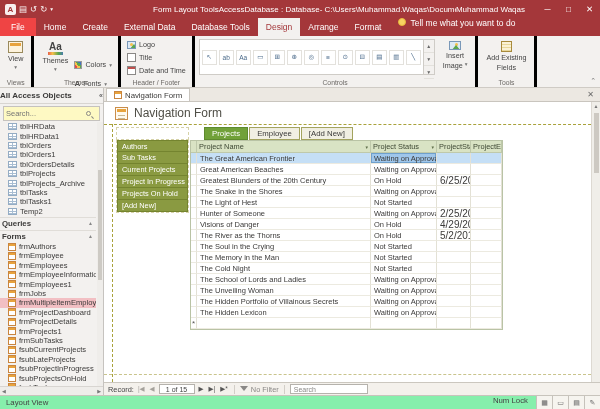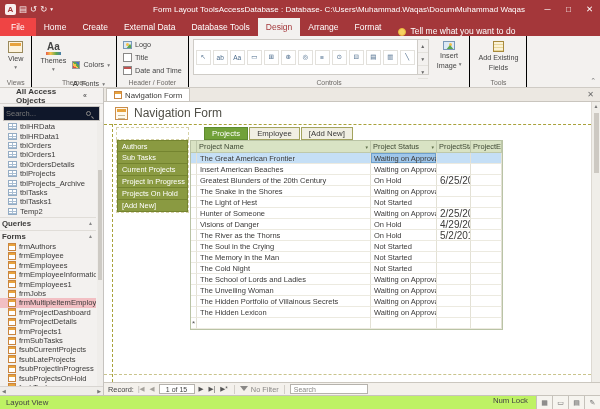--- a/index.html
+++ b/index.html
@@ -15,26 +15,26 @@
   .win-right { display:flex; align-items:center; margin-left:auto; }
   .user-name { margin-right:12px; font-size:8px; white-space:nowrap; }
   .win-btn { width:21px; height:18px; text-align:center; line-height:18px; font-size:8.5px; }
 
   
   .ribbon-tabs { height:18px; background:#A4373A; display:flex; align-items:stretch; color:#fff; font-size:8.5px; }
   .rtab-strip { display:flex; }
   .rtab { padding:0 8px; display:flex; align-items:center; cursor:default; white-space:nowrap; }
   .rtab.file { background:#ef4444; padding:0 11px; }
   .rtab.active { background:#F3F1EF; color:#A4373A; }
-  .tellme { display:flex; align-items:flex-end; gap:4px; padding:0 9px; white-space:nowrap; }
+  .tellme { display:flex; align-items:flex-start; gap:4px; padding:0 9px; white-space:nowrap; }
   .bulb { width:8px; height:8px; border-radius:50%; background:#F7D261; border:1px solid #E9B93C; }
 
   
   .ribbon { height:52px; background:#F3F1EF; border-bottom:1px solid #CFCBC5; display:flex; position:relative; }
-  .rgroup { position:relative; border-right:1px solid #000000; padding:3px 4px 11px; display:flex; align-items:flex-start; }
+  .rgroup { position:relative; border-right:3px solid #000000; padding:3px 4px 11px; display:flex; align-items:flex-start; }
   .rgroup-label { position:absolute; bottom:1px; left:0; right:0; text-align:center; font-size:6.8px; color:#6d6a67; }
   .bigbtn { display:flex; flex-direction:column; align-items:center; justify-content:flex-start; gap:2px; padding:2px 4px; font-size:7.2px; color:#444; text-align:center; line-height:1.05; }
   .smallbtn { display:flex; align-items:center; gap:3px; font-size:7.2px; color:#444; padding:1px 2px; white-space:nowrap; }
   .arrow { font-size:5.5px; color:#777; }
   .view-ico { width:15px; height:12px; border:1px solid #9a8a5c; background:#FDF3DD; position:relative; }
   .view-ico::before { content:""; position:absolute; top:1px; left:1px; right:1px; height:3px; background:#E8A33D; }
   .themes-ico { font-size:10px; font-weight:bold; color:#444; line-height:11px; border-bottom:3px solid; border-image:linear-gradient(90deg,#e3474b,#f7c04a,#5aa64f,#4472c4) 1; padding:0 1px; }
   .colors-ico { width:8px; height:8px; background:linear-gradient(45deg,#e3474b 25%,#f7c04a 25% 50%,#5aa64f 50% 75%,#4472c4 75%); border:1px solid #999; }
   .fonts-ico { font-size:8px; font-weight:bold; color:#444; }
   .gallery { background:#fff; border:1px solid #CFCCC7; display:flex; height:36px; align-items:center; padding:1px; }
@@ -48,22 +48,22 @@
   .cal-ico::before { content:""; position:absolute; top:0; left:0; right:0; height:2px; background:#C0504D; }
   .fields-ico { width:11px; height:11px; border:1px solid #A88A3C; background:repeating-linear-gradient(#FBF2D5 0 2px,#E8D79A 2px 3px); }
   .prop-ico { width:11px; height:11px; border:1px solid #888; background:linear-gradient(90deg,#D9D9D9 0 3px,#fff 3px); }
   .ribbon-collapse { position:absolute; right:4px; bottom:2px; font-size:7px; color:#777; }
 
   
   .main { display:flex; height:307px; }
 
   
   .sidebar { width:104px; background:#F3F1EF; border-right:1px solid #C6C3BF; display:flex; flex-direction:column; }
-  .sb-header { height:16px; display:flex; align-items:center; justify-content:space-between; padding:0 16px; font-weight:bold; font-size:8px; border-bottom:1px solid #D8D5D1; }
-  .sb-search { height:15px; margin:2px 3px 1px; background:#0f172a; border:1px solid #C5C2BE; display:flex; align-items:center; padding:0 2px; }
+  .sb-header { height:16px; display:flex; align-items:center; justify-content:space-between; padding:0 0; font-weight:bold; font-size:8px; border-bottom:1px solid #D8D5D1; }
+  .sb-search { height:15px; margin:2px 3px 1px; background:#fef9c3; border:1px solid #C5C2BE; display:flex; align-items:center; padding:0 2px; }
   .sb-search input { border:none; outline:none; width:80px; font-size:7.5px; font-family:"Liberation Sans",sans-serif; color:#8a8886; background:transparent; }
   .magnifier { width:5px; height:5px; border:1px solid #8a8886; border-radius:50%; position:relative; flex:none; }
   .magnifier::after { content:""; position:absolute; width:3px; height:1px; background:#8a8886; transform:rotate(45deg); left:4px; top:5px; }
   .nav-wrap { flex:1; position:relative; overflow:hidden; }
   .nav-list { position:absolute; inset:0 7px 0 0; overflow:hidden; }
   .nav-item { height:9.4px; display:flex; align-items:center; gap:3px; padding-left:8px; font-size:7.6px; white-space:nowrap; color:#3b3a39; }
   .nav-item.selected { background:#F2BFC3; }
   .nav-sec { height:12px; display:flex; align-items:center; justify-content:space-between; padding:0 3px 0 2px; font-size:7.8px; font-weight:bold; border-top:1px solid #E0DDD8; margin-top:1px; }
   .sec-chev { font-size:5px; color:#888; }
   .tbl-ico { width:9px; height:7px; background:#fff; border:1px solid #94ACC4; position:relative; flex:none; }
@@ -118,21 +118,21 @@
   .record-bar { height:13px; border-top:1px solid #CBC7BF; background:#F4F1EC; display:flex; align-items:center; font-size:7.4px; gap:3px; padding:0 4px; color:#444; white-space:nowrap; }
   .rec-btn { font-size:6.5px; color:#555; padding:0 1px; }
   .rec-btn.dis { color:#A5A29C; }
   .rec-count { width:36px; height:10px; background:#fff; border:1px solid #B5B2AC; text-align:center; line-height:10px; font-size:7px; }
   .rec-sep { width:1px; height:9px; background:#D2CEC7; margin:0 2px; }
   .filter-ico { width:0; height:0; border:4px solid transparent; border-top:5px solid #8a8886; margin-top:3px; }
   .no-filter { color:#8a8886; }
   .rec-search { width:78px; height:10px; background:#fff; border:1px solid #B5B2AC; font-size:7px; color:#8a8886; line-height:10px; padding:0 3px; }
 
   
-  .statusbar { height:14px; background:#bef264; border-top:1px solid #C8C4BC; display:flex; align-items:center; font-size:7.8px; color:#444; padding-left:6px; }
+  .statusbar { height:14px; background:#86efac; border-top:1px solid #C8C4BC; display:flex; align-items:center; font-size:7.8px; color:#444; padding-left:6px; }
   .sb-right { margin-left:auto; display:flex; gap:8px; }
   .view-toggles { display:flex; }
   .vt { width:16px; height:13px; border-left:1px solid #C6C2BB; background:#F6F4EF; font-size:7px; color:#666; text-align:center; line-height:13px; }
 </style>
 </head>
 <body>
 
 <div class="titlebar">
   <div class="qat">
     <span class="app-ico">A</span>
@@ -454,21 +454,21 @@
         <div>
             <div class="drow rowsel">
               <div class="dcell sel"></div>
               <div class="dcell name">The Great American Frontier</div>
               <div class="dcell status">Waiting on Approval</div>
               <div class="dcell date"></div>
               <div class="dcell date"></div>
             </div>
             <div class="drow">
               <div class="dcell sel"></div>
-              <div class="dcell name">Insert American Beaches</div>
+              <div class="dcell name">Great American Beaches</div>
               <div class="dcell status">Waiting on Approval</div>
               <div class="dcell date"></div>
               <div class="dcell date"></div>
             </div>
             <div class="drow">
               <div class="dcell sel"></div>
               <div class="dcell name">Greatest  Blunders of the 20th Century</div>
               <div class="dcell status">On Hold</div>
               <div class="dcell date">6/25/2012</div>
               <div class="dcell date"></div>

